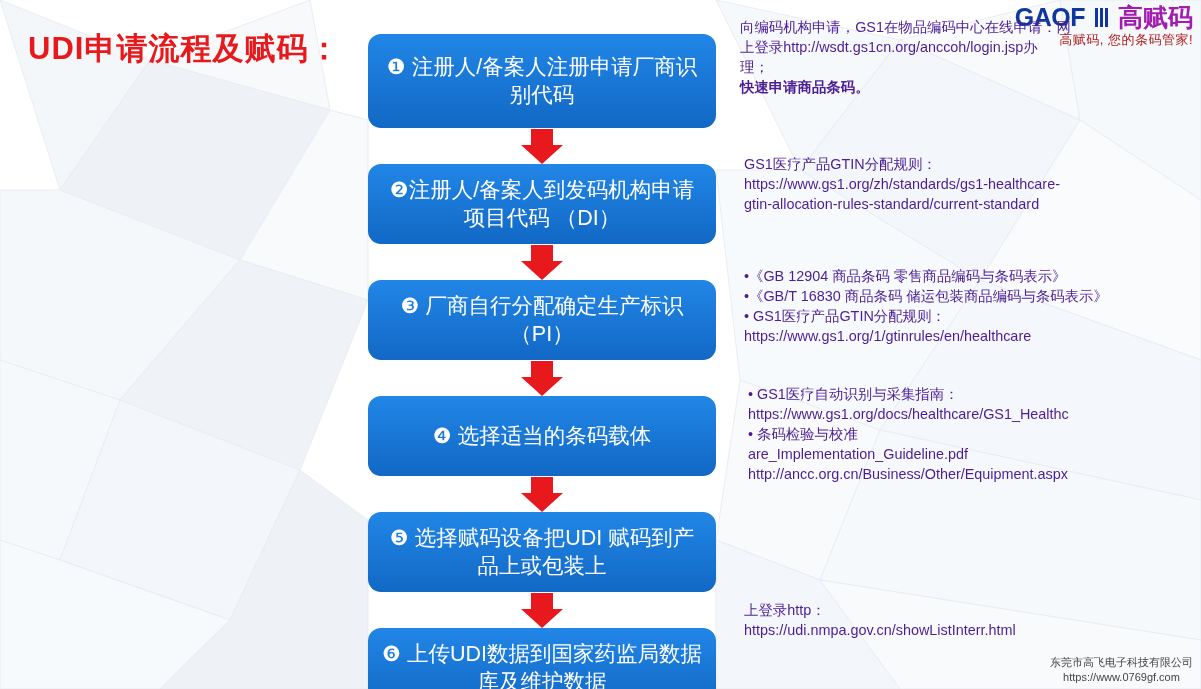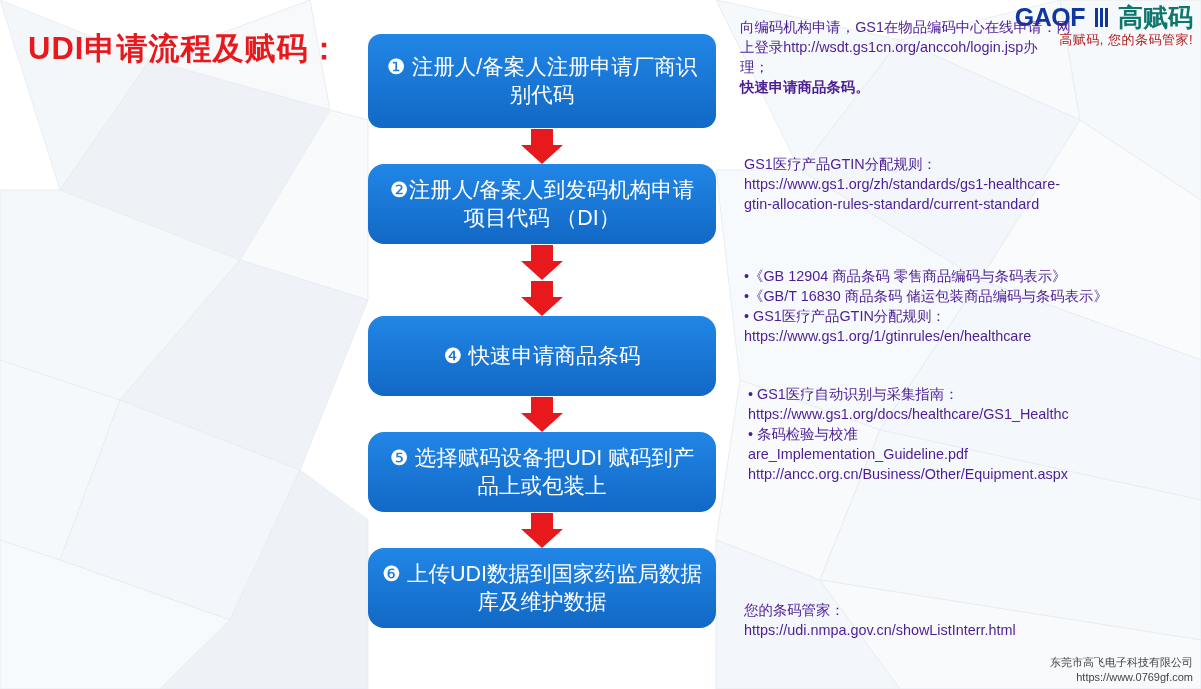--- a/index.html
+++ b/index.html
@@ -56,21 +56,21 @@
   }
   .logo-bars i {
     display: block;
     width: 3px;
     height: 19px;
     background: #1036a0;
   }
   .logo-cn {
     font-size: 25px;
     font-weight: bold;
-    color: #0f766e;
+    color: #a21caf;
   }
   .logo-slogan {
     font-size: 13px;
     color: #b01c1c;
     margin-top: 1px;
     letter-spacing: 0.5px;
   }
 
   
   .page-title {
@@ -104,21 +104,21 @@
     box-sizing: border-box;
     display: flex;
     align-items: center;
     justify-content: center;
     font-family: "Liberation Sans", sans-serif;
   }
   .step span.num {
     font-size: 21px;
   }
   .step-h-96 { height: 94px; }
-  .step-h-82 { height: 80px; border-radius: 16px; }
+  .step-h-82 { height: 80px; }
 
   .arrow-wrap {
     height: 36px;
     display: flex;
     align-items: center;
     justify-content: center;
   }
   .arrow-stem {
     width: 22px;
     height: 16px;
@@ -150,21 +150,21 @@
     color: #4c1d95;
     line-height: 1.38;
     font-family: "Liberation Sans", sans-serif;
   }
   .note-bold { font-weight: bold; }
 
   .footer {
     position: absolute;
     right: 8px;
     bottom: 4px;
-    text-align: right;
+    text-align: center;
     font-size: 11px;
     color: #444;
     line-height: 1.35;
   }
 </style>
 </head>
 <body>
 
 <svg class="bg-poly" width="1201" height="689" viewBox="0 0 1201 689">
   <g fill="none" stroke="#e9edf2" stroke-width="1">
@@ -227,31 +227,35 @@
       <div><span class="num">❷</span><span>注册人/备案人到发码机构申请项目代码 （DI）</span></div>
     </div>
 
     <div class="arrow-wrap">
       <div class="arrow-inner">
           <div class="arrow-stem"></div>
           <div class="arrow-head"></div>
         </div>
     </div>
 
+    <div class="step step-h-82">
+      <div><span class="num">❸</span>
+        <span>厂商自行分配确定生产标识（PI）</span></div>
+    </div>
 
     <div class="arrow-wrap">
       <div class="arrow-inner">
           <div class="arrow-stem"></div>
           <div class="arrow-head"></div>
         </div>
     </div>
 
     <div class="step step-h-82">
       <div><span class="num">❹</span>
-        <span>快速申请商品条码</span></div>
+        <span>选择适当的条码载体</span></div>
     </div>
 
     <div class="arrow-wrap">
       <div class="arrow-inner">
           <div class="arrow-stem"></div>
           <div class="arrow-head"></div>
         </div>
     </div>
 
     <div class="step step-h-82">
@@ -297,21 +301,21 @@
 
     <div class="note" style="top:385px;left:8px;width:450px;">
       <div>• GS1医疗自动识别与采集指南：</div>
       <div>https://www.gs1.org/docs/healthcare/GS1_Healthc</div>
       <div>• 条码检验与校准</div>
       <div>are_Implementation_Guideline.pdf</div>
       <div>http://ancc.org.cn/Business/Other/Equipment.aspx</div>
     </div>
 
     <div class="note" style="top:601px;left:4px;width:450px;">
-      <div>您的条码管家：</div>
+      <div>上登录http：</div>
       <div>https://udi.nmpa.gov.cn/showListInterr.html</div>
     </div>
 
   </div>
 
   <div class="footer">
     <div>东莞市高飞电子科技有限公司</div>
     <div>https://www.0769gf.com</div>
   </div>
 

